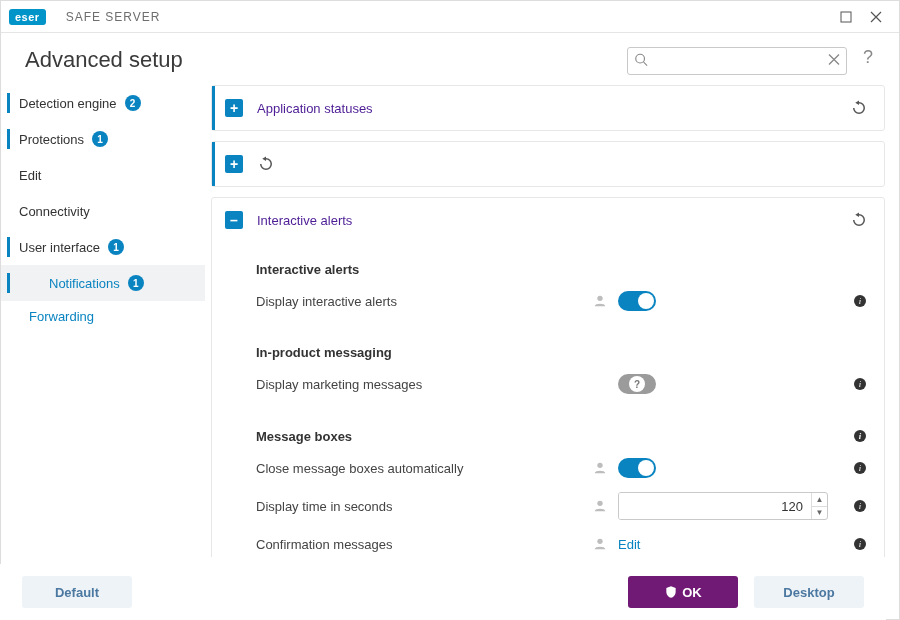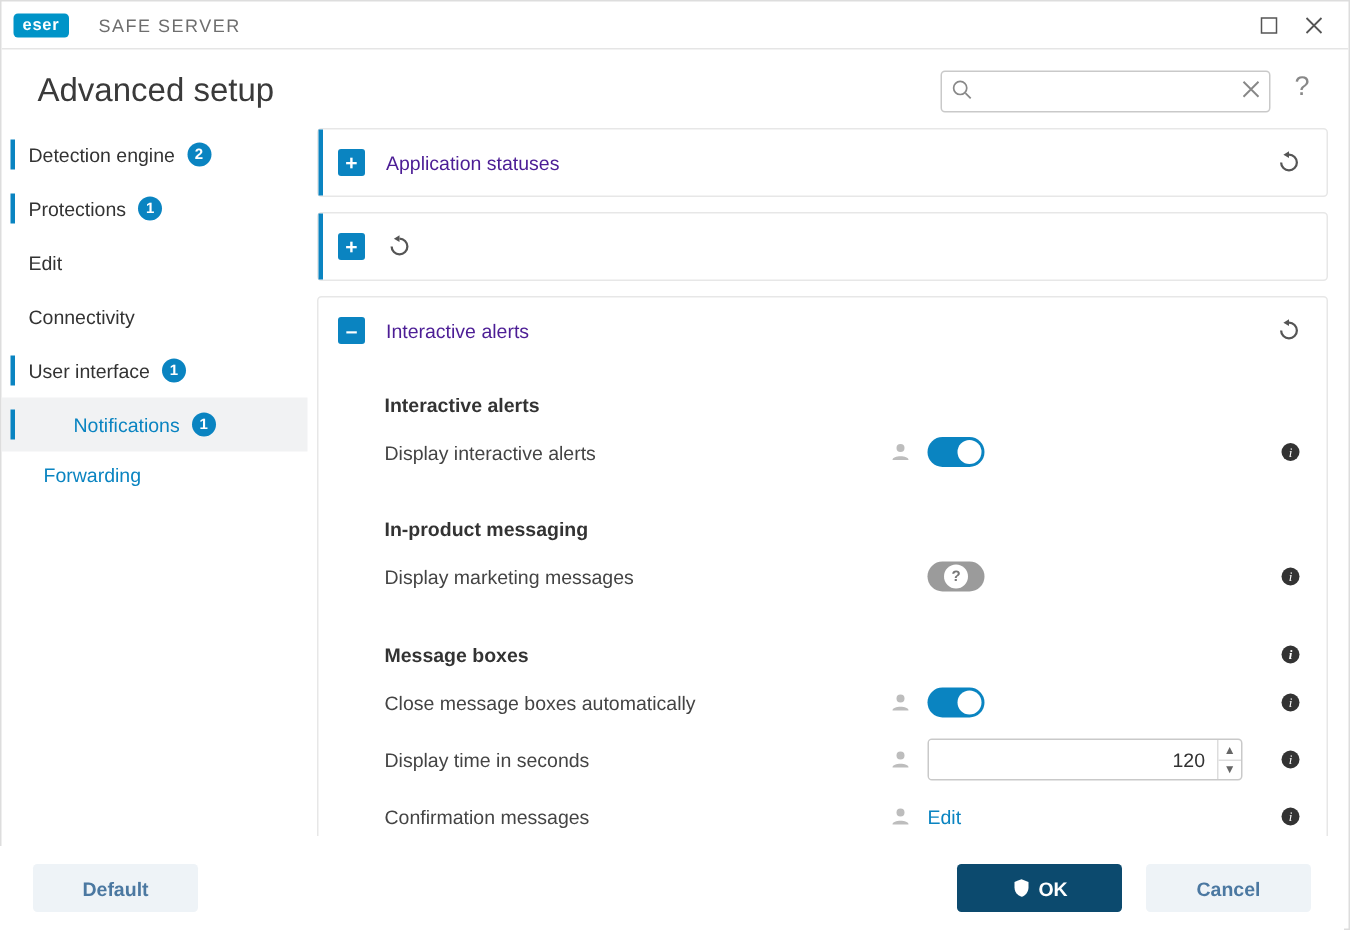--- a/index.html
+++ b/index.html
@@ -279,21 +279,21 @@
   .stepper-btns div:first-child { border-bottom: 1px solid #ddd; }
 
   .link-edit {
     color: #0a84c1;
     cursor: pointer;
   }
 
   
   .footer {
     position: absolute;
-    bottom: 0; left: 0; right: 4px;
+    bottom: 0; left: 0; right: 14px;
     height: 56px;
     display: flex;
     align-items: center;
     padding: 0 22px;
     background: #fff;
   }
   .btn {
     height: 32px;
     min-width: 110px;
     border-radius: 3px;
@@ -302,21 +302,21 @@
     font-weight: 600;
     font-size: 13px;
     cursor: pointer;
     border: none;
   }
   .btn-default {
     background: #eef3f7;
     color: #4b78a1;
   }
   .btn-primary {
-    background: #0c4a6e;
+    background: #701a75;
     color: #fff;
   }
   .btn-primary .shield { margin-right: 4px; display: inline-flex; }
   .btn-secondary {
     background: #eef3f7;
     color: #4b78a1;
   }
   .footer-spacer { flex: 1; }
 </style>
 </head>
@@ -571,14 +571,14 @@
   <div class="footer-spacer"></div>
   <button class="btn btn-primary">
     <span class="shield">
       <svg width="14" height="14" viewBox="0 0 24 24">
           <path d="M12 2 L20 5 V11 C20 17 16 21 12 22 C8 21 4 17 4 11 V5 Z" fill="#fff"></path>
         </svg>
     </span>
     <span>OK</span>
   </button>
   <span style="width:16px"></span>
-  <button class="btn btn-secondary">Cancel</button>
+  <button class="btn btn-secondary">Desktop</button>
 </div>
 
 </body></html>

